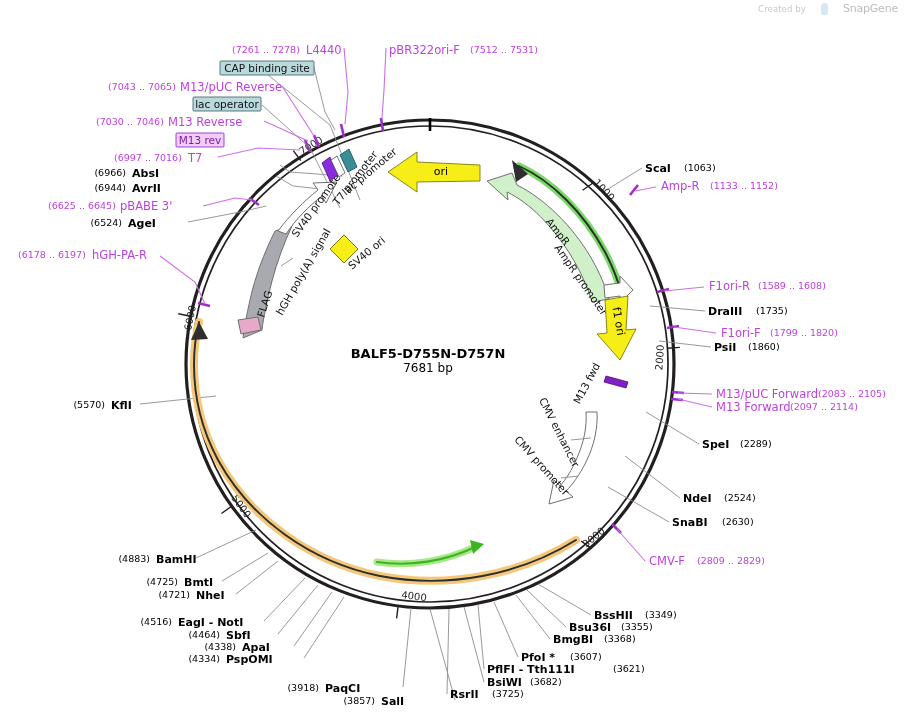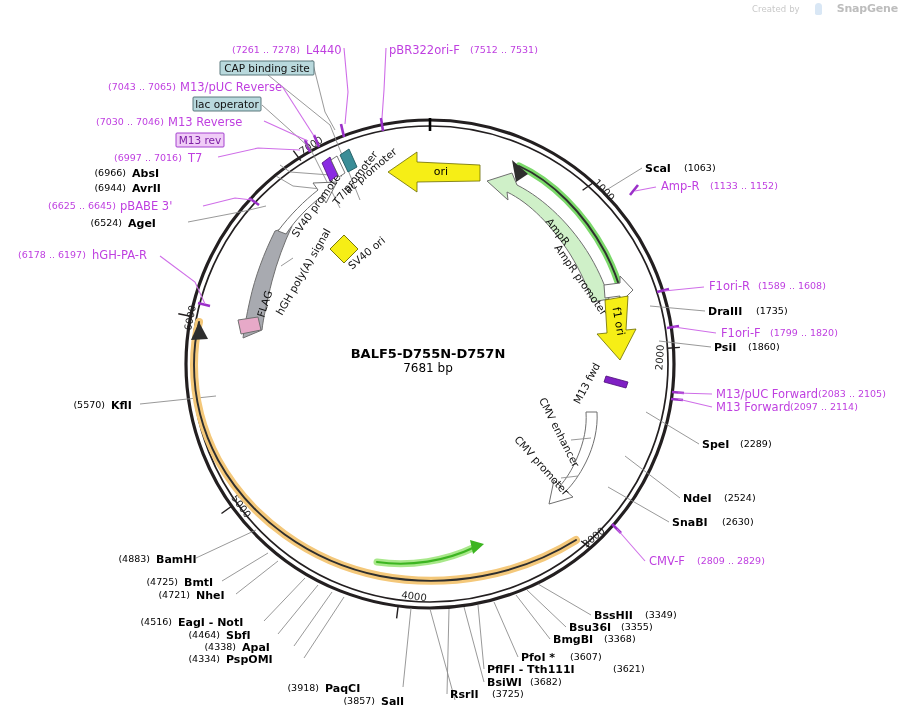--- a/index.html
+++ b/index.html
@@ -10,21 +10,21 @@
     -webkit-font-smoothing:antialiased;
   }
   #map-root{position:absolute;left:0;top:0;width:906px;height:717px;}
   svg#plasmid-svg{position:absolute;left:0;top:0;width:906px;height:717px;}
 
   
   .watermark{
     position:absolute;right:8px;top:2px;display:flex;align-items:center;gap:15px;
     font-size:8.5px;color:#c9c9c9;letter-spacing:.1px;
   }
-  .watermark .wm-brand{font-size:11px;color:#bdbdbd;font-weight:700;letter-spacing:-.2px;}
+  .watermark .wm-brand{font-size:11px;color:#bdbdbd;font-weight:400;letter-spacing:-.2px;}
   .wm-logo{width:7px;height:12px;background:#d9e7f5;border-radius:4px 4px 2px 2px;display:inline-block;}
 
   
   .t-enz{font-family:"DejaVu Sans","Liberation Sans",sans-serif;font-size:11px;font-weight:bold;fill:#000;}
   .t-pos{font-family:"DejaVu Sans","Liberation Sans",sans-serif;font-size:9.5px;fill:#000;}
   .t-prim{font-family:"DejaVu Sans","Liberation Sans",sans-serif;font-size:11.5px;fill:#bf3fe0;}
   .t-prim-pos{font-family:"DejaVu Sans","Liberation Sans",sans-serif;font-size:9.5px;fill:#bf3fe0;}
   .t-feat{font-family:"DejaVu Sans","Liberation Sans",sans-serif;font-size:10.5px;fill:#111;}
   .t-tick{font-family:"DejaVu Sans","Liberation Sans",sans-serif;font-size:10px;fill:#222;}
   .t-title{font-family:"DejaVu Sans","Liberation Sans",sans-serif;font-size:13px;font-weight:bold;fill:#000;}

